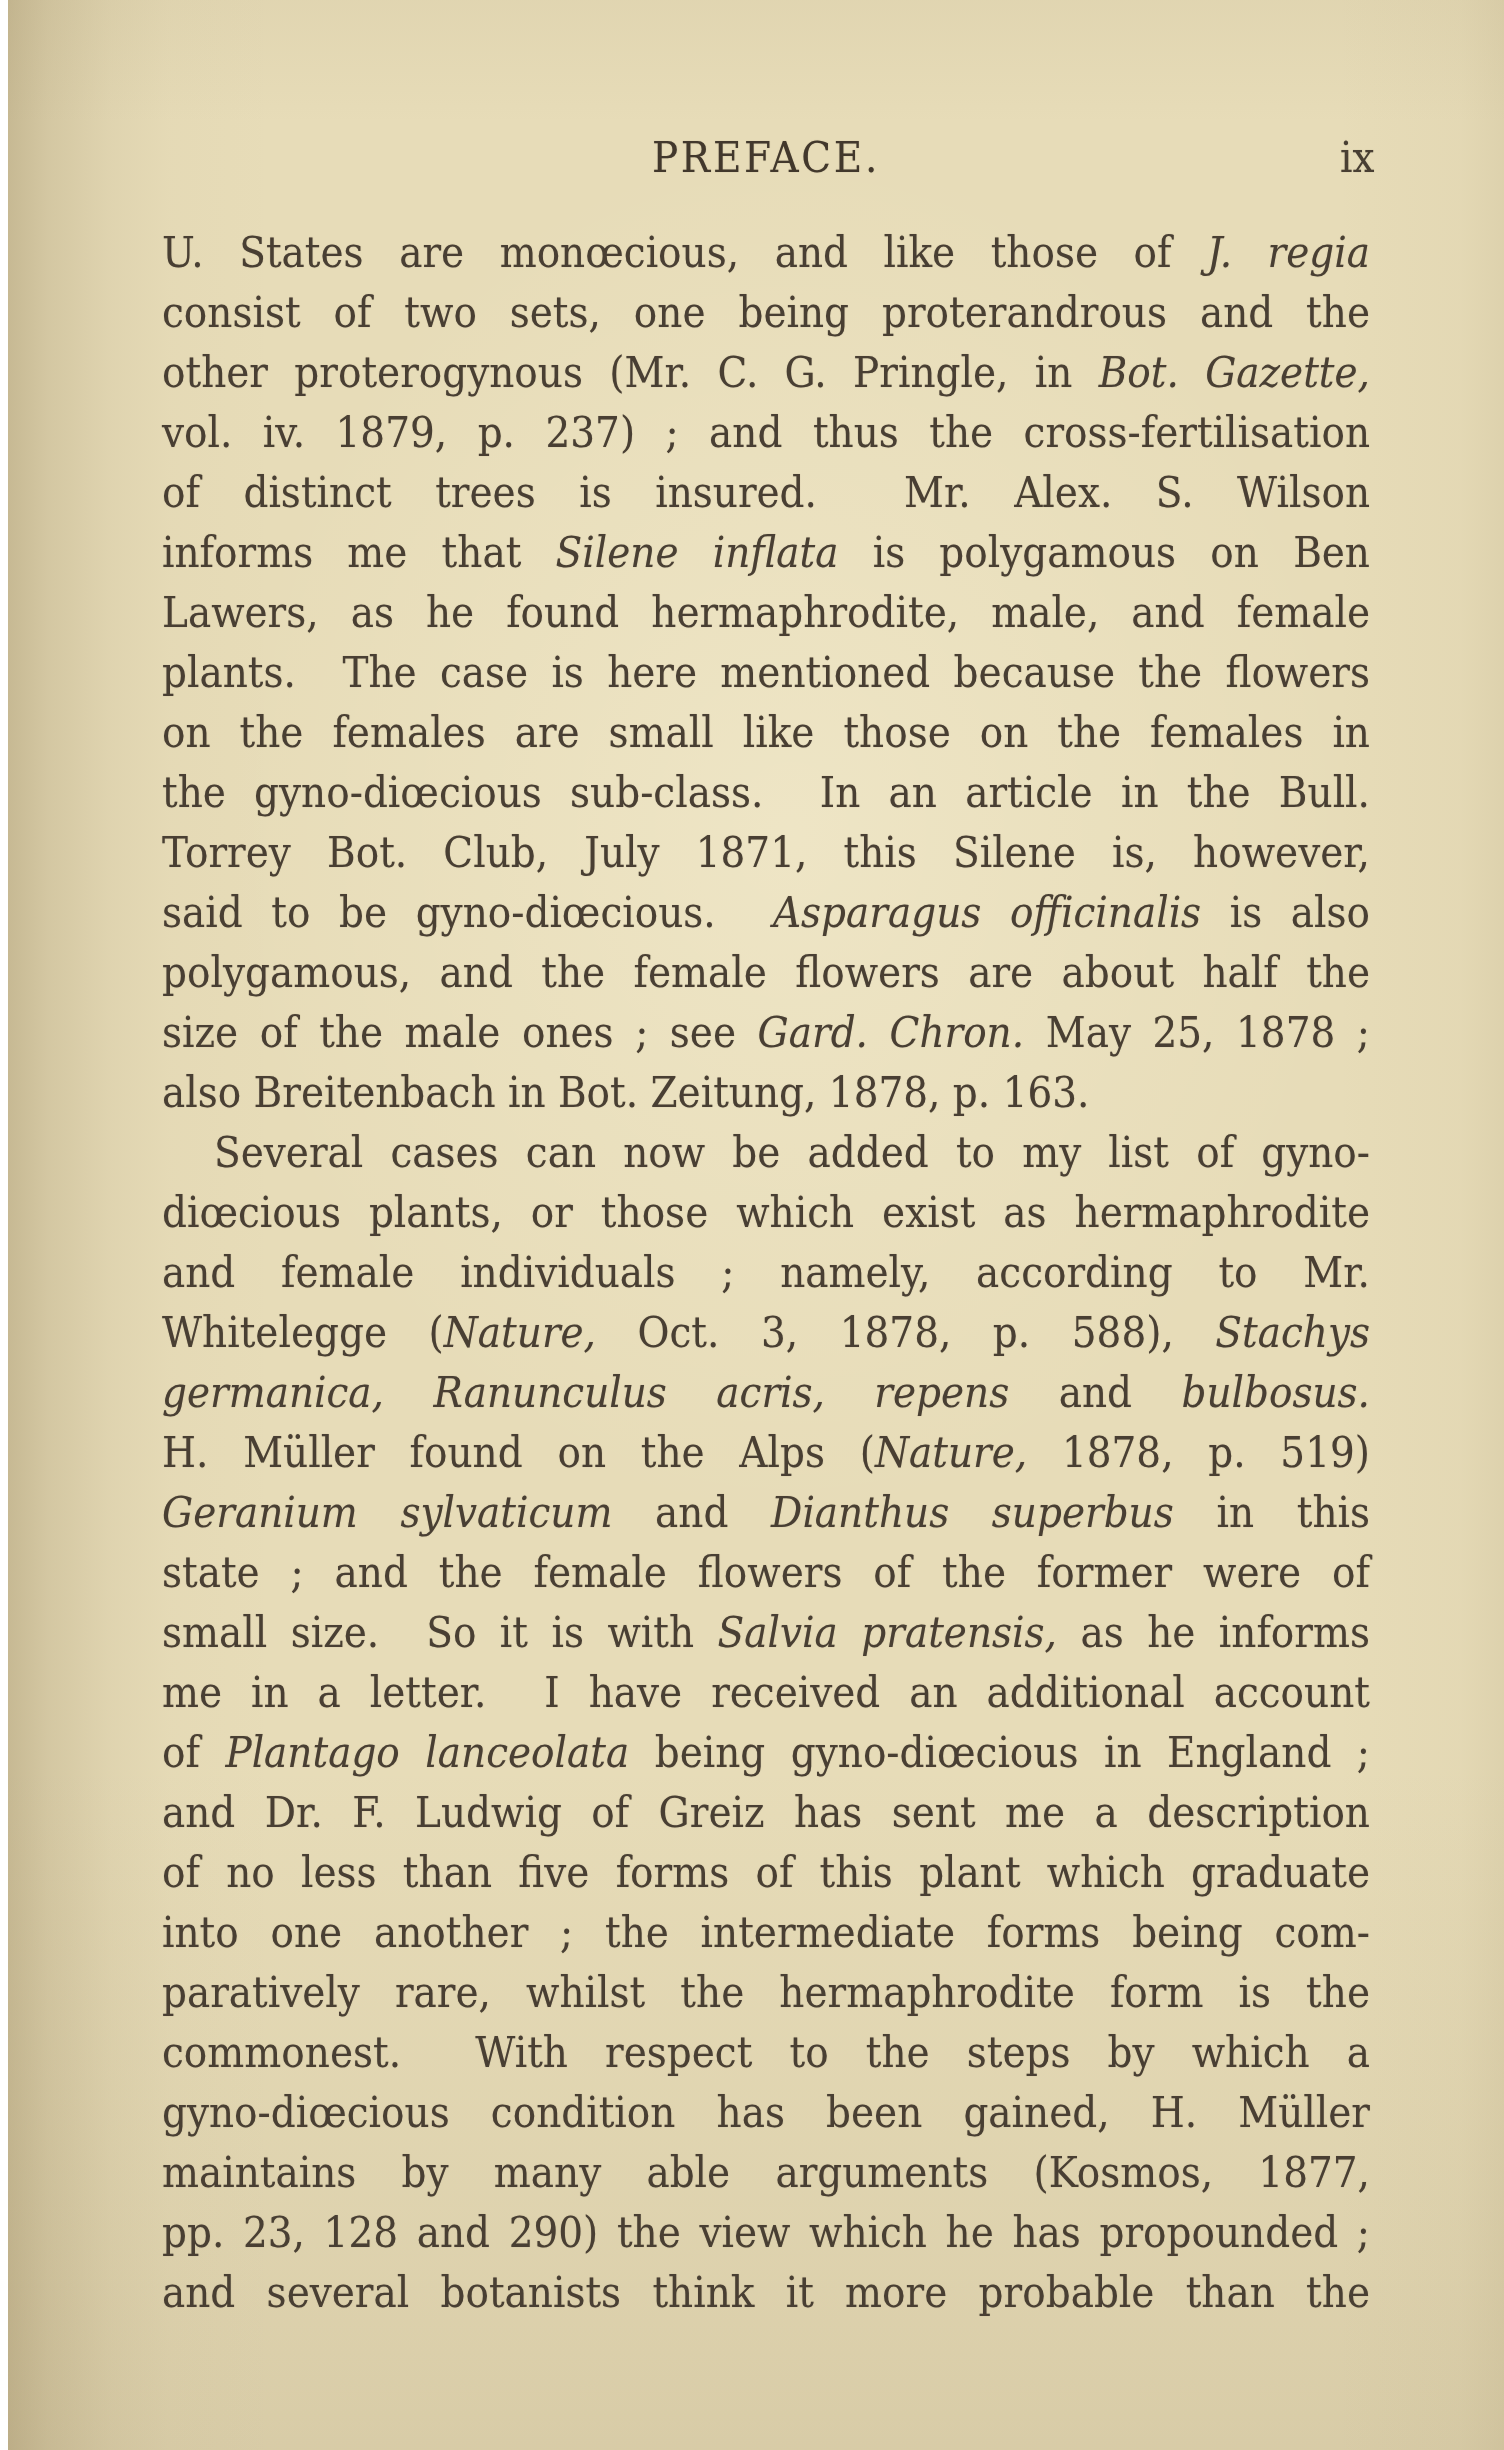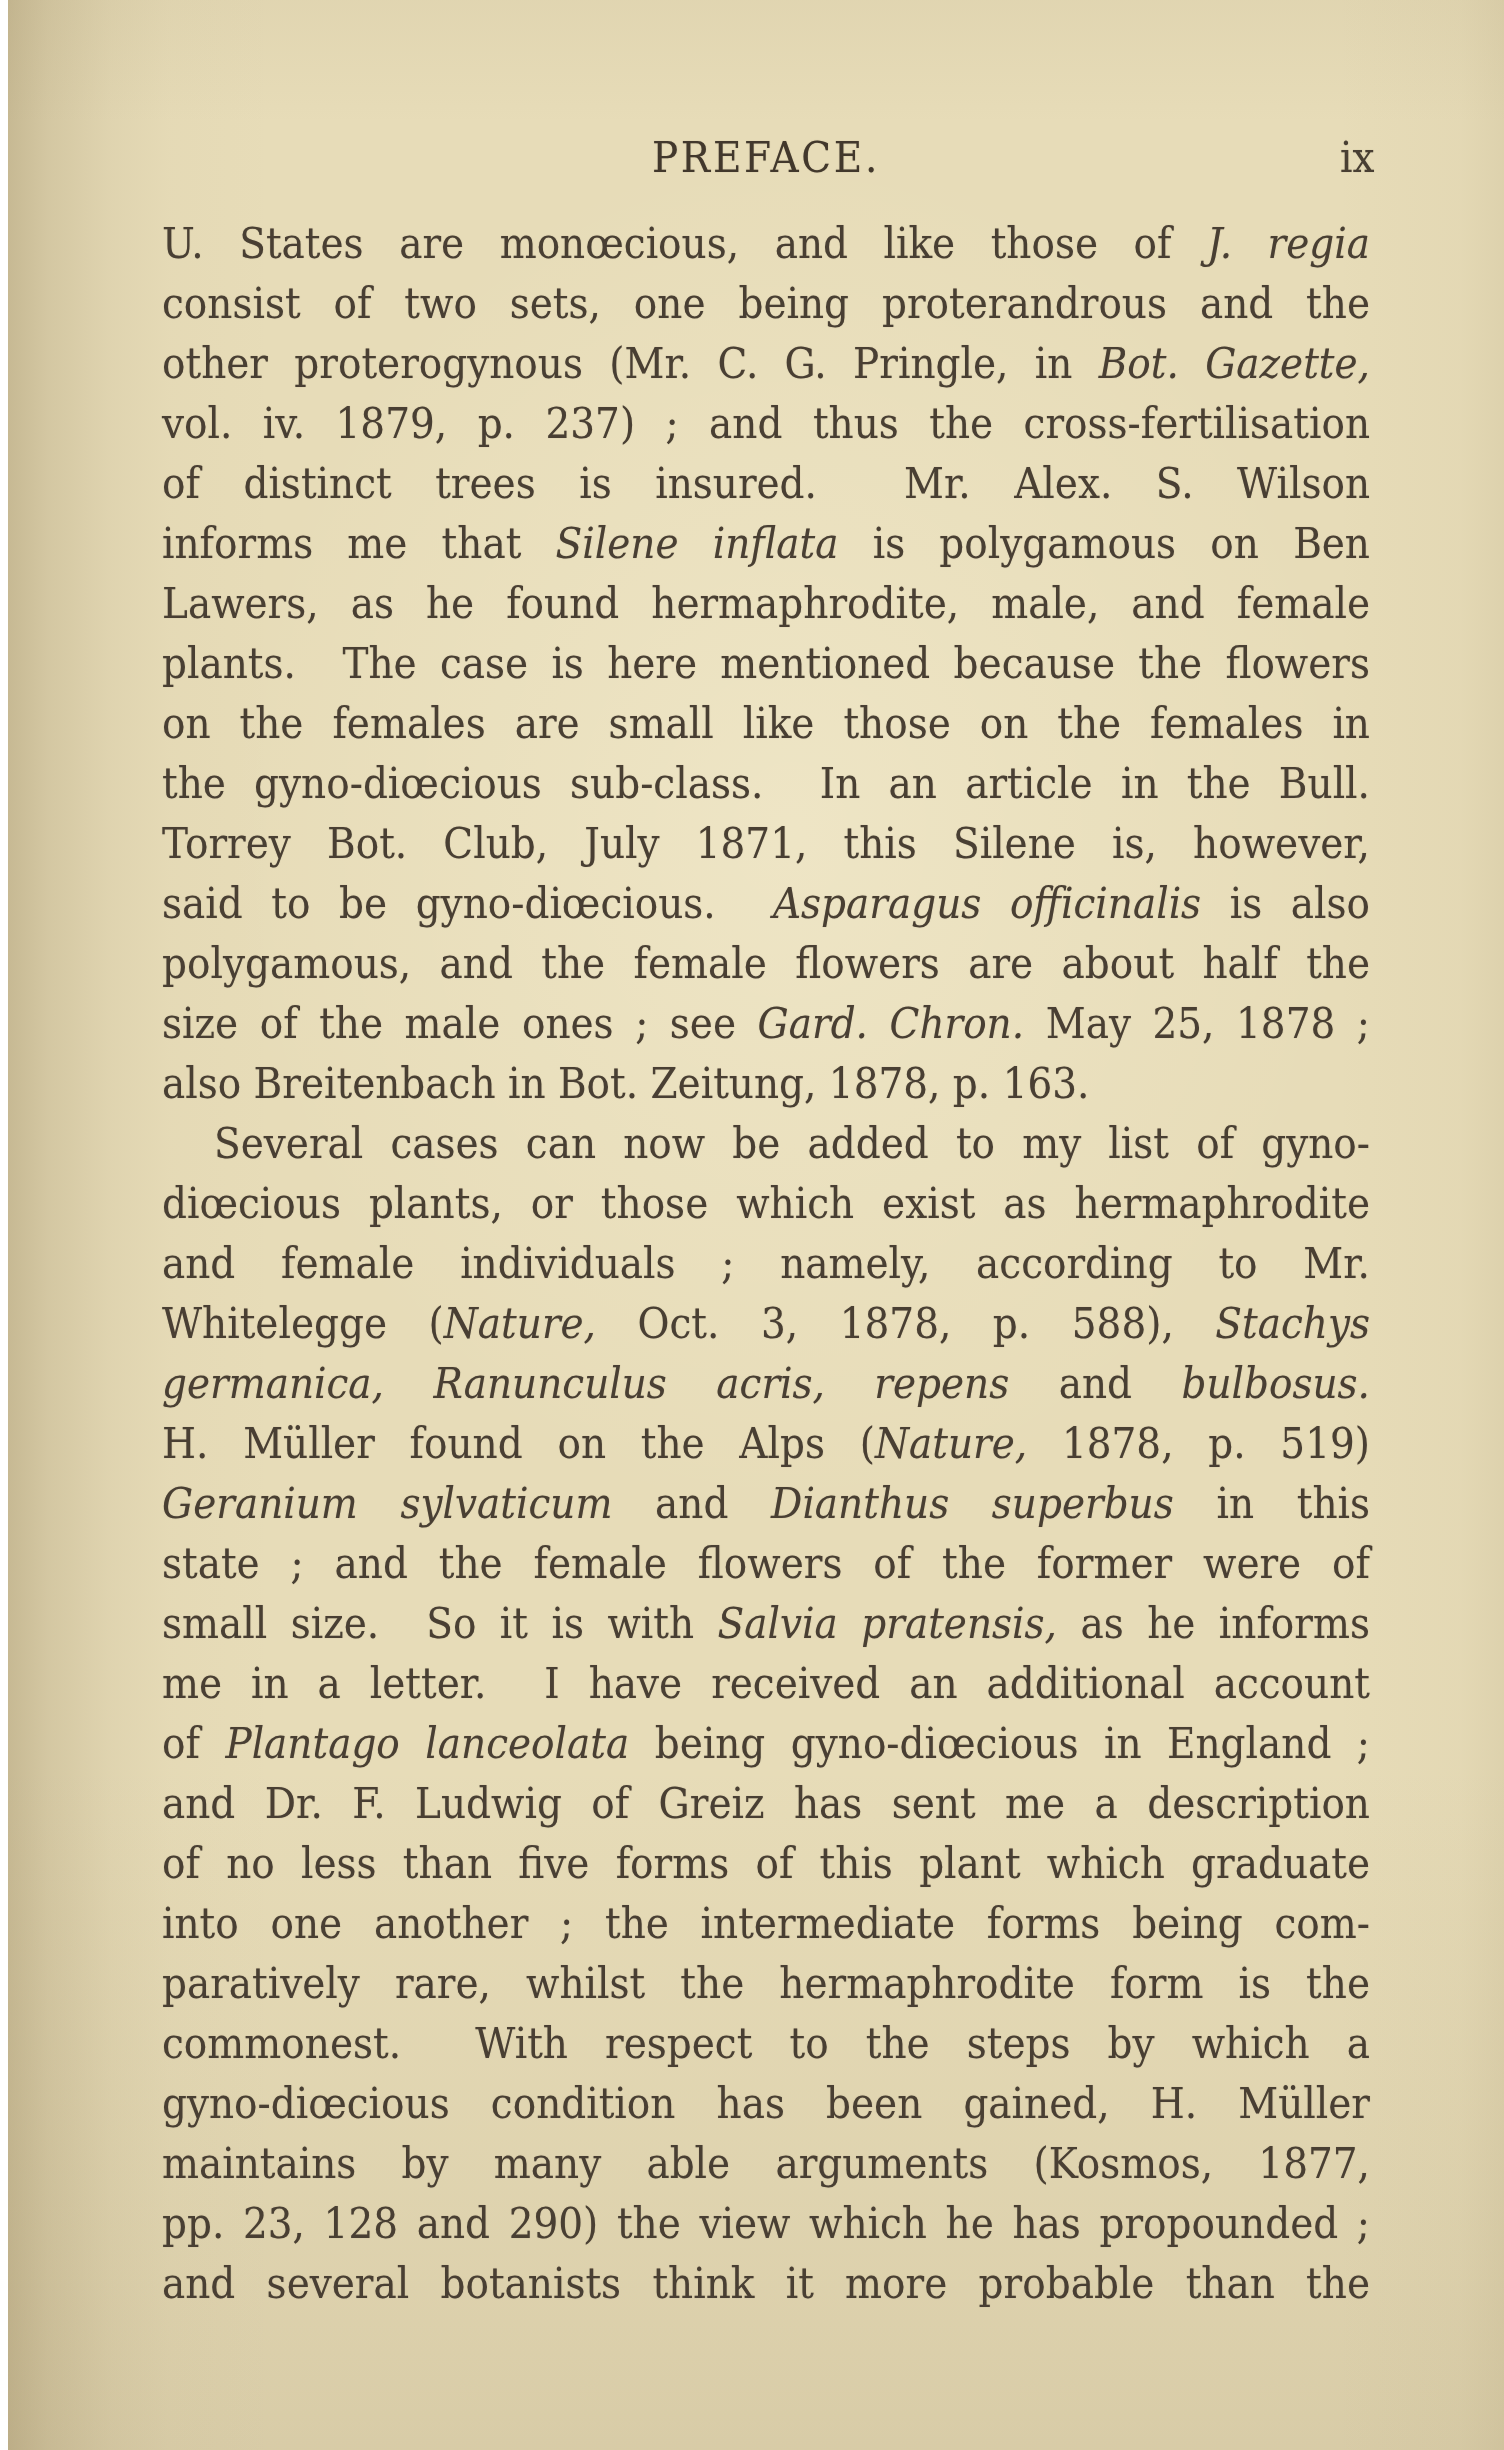--- a/index.html
+++ b/index.html
@@ -35,21 +35,21 @@
     text-shadow: 0 0 0.9px rgba(66,56,44,0.35);
   }
   .pagenum {
     position: absolute; right: -4.5px; top: 0;
     font-size: 39px; line-height: 50px;
     transform: scaleY(1.12);
     text-shadow: 0 0 0.9px rgba(73,63,51,0.35);
   }
   .text {
     position: absolute;
-    left: 154px; top: 213px; width: 1208px;
+    left: 154px; top: 222px; width: 1208px;
   }
   .line {
     font-size: 39px;
     line-height: 60px;
     height: 60px;
     text-align: justify;
     text-align-last: justify;
     white-space: pre-wrap;
     transform: scaleY(1.12);
     text-shadow: 0 0 0.9px rgba(73,63,51,0.33);

